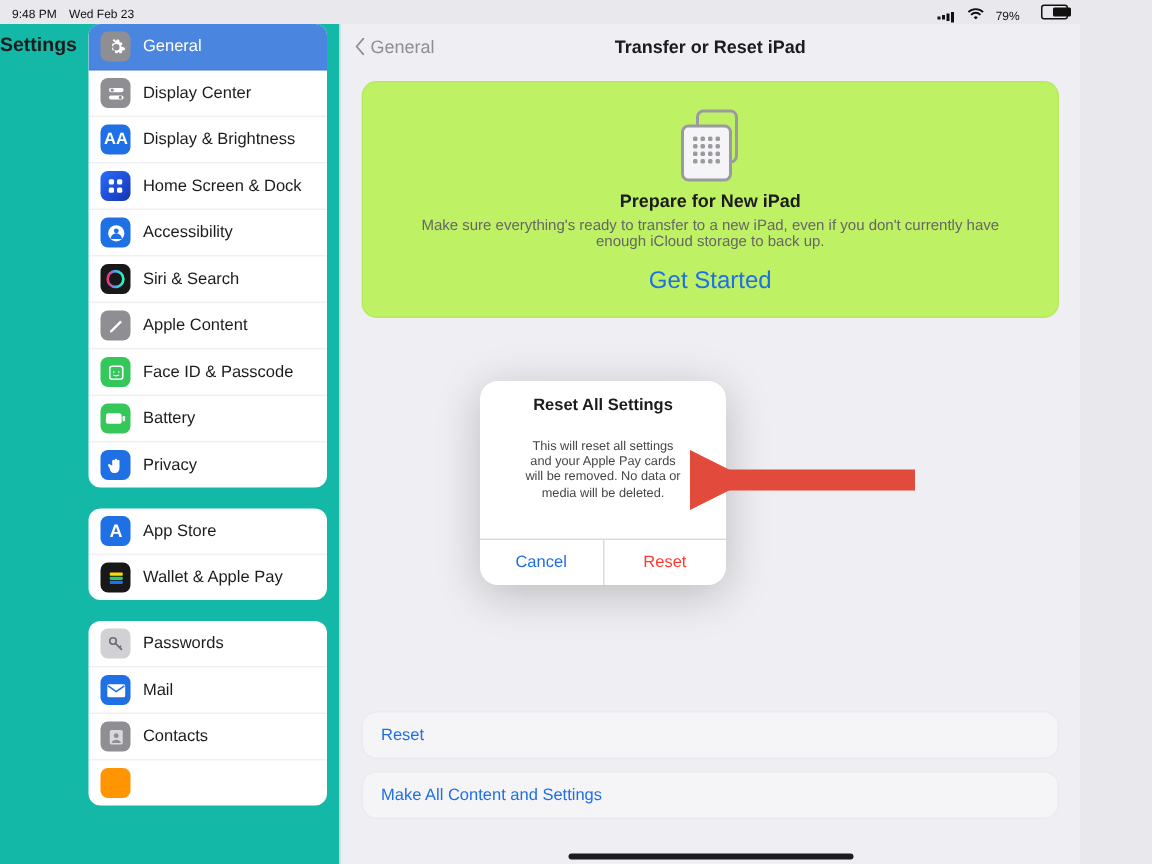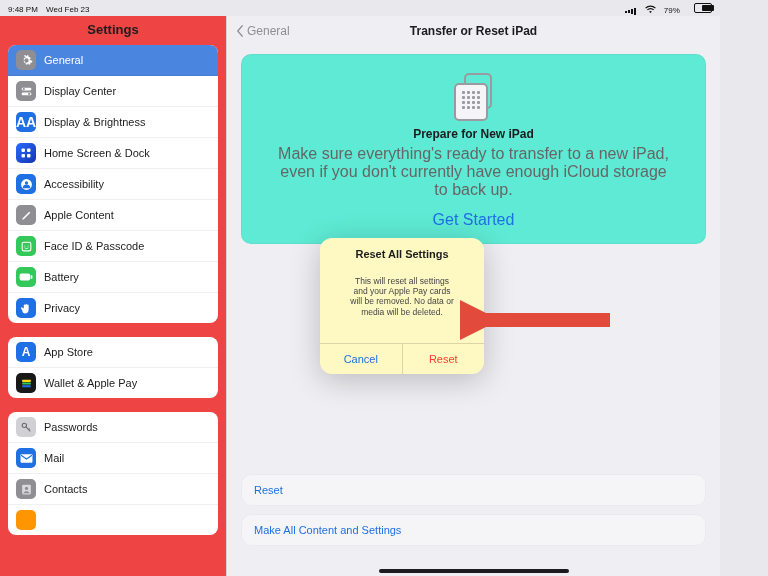--- a/index.html
+++ b/index.html
@@ -1,48 +1,48 @@
 <!DOCTYPE html>
 <html><head>
 <meta charset="utf-8">
 <style>
   html,body{margin:0;padding:0;width:768px;height:576px;overflow:hidden;background:#e9e9ed;font-family:-apple-system,"Helvetica Neue",Arial,sans-serif;color:#1c1c1e;-webkit-font-smoothing:antialiased}
   .screen{width:720px;height:576px;position:relative}
   .statusbar{position:absolute;top:0;left:0;right:0;height:14px;padding:2px 8px 0;font-size:8px;color:#111;display:flex;justify-content:space-between;align-items:center;z-index:5}
   .statusbar .left span,.statusbar .right span{margin-right:6px}
   .statusbar .right span{margin-right:0;margin-left:6px;display:inline-flex;align-items:center}
   .columns{position:absolute;top:16px;left:0;right:0;bottom:0;display:flex}
-  .sidebar{width:226px;flex:0 0 226px;border-right:1px solid #d3d3d7;background:#ef4444;display:flex;flex-direction:column}
+  .sidebar{width:226px;flex:0 0 226px;border-right:1px solid #d3d3d7;background:#14b8a6;display:flex;flex-direction:row}
   .sidebar-title{text-align:center;font-weight:600;font-size:13px;padding:6px 0 8px}
   .sb-scroll{flex:1;overflow:hidden;padding:0 8px}
   .group{background:#fff;border-radius:8px;margin-bottom:14px;overflow:hidden}
   .item{display:flex;align-items:center;height:30px;padding:0 8px;font-size:11px;color:#1c1c1e;border-bottom:1px solid rgba(0,0,0,.06);cursor:pointer}
   .item:last-child{border-bottom:none}
   .item.selected{background:#4a86e0;color:#fff}
   .item .icon{width:20px;height:20px;border-radius:5px;margin-right:8px;flex:0 0 20px;display:flex;align-items:center;justify-content:center;font-size:11px;color:#fff}
   .content{flex:1;position:relative;background:#efeff3}
   .nav{height:30px;display:flex;align-items:center;position:relative}
   .back{position:absolute;left:8px;display:flex;align-items:center;color:#8e8e93;font-size:12px}
   .back svg{width:10px;height:12px;margin-right:2px}
   .title{margin:0 auto;font-weight:700;font-size:12px;color:#1c1c1e}
   .page{padding:8px 14px 0}
-  .card{background:#5eead4;border-radius:10px;padding:14px 30px;text-align:center;margin-bottom:10px;border:1px solid rgba(0,0,0,.04)}
+  .card{background:#bef264;border-radius:10px;padding:14px 30px;text-align:center;margin-bottom:10px;border:1px solid rgba(0,0,0,.04)}
   .card .device{margin:4px auto 10px;width:40px;height:44px;position:relative}
   .card .device .bk{left:6px;top:0;width:24px;height:32px}
   .card .device .fr{left:0;top:8px;width:30px;height:36px;background:#f5f5f7}
   .dots{position:absolute;inset:3px;display:grid;grid-template-columns:repeat(4,1fr);grid-template-rows:auto;column-gap:2px;row-gap:2px;align-content:start;padding:3px}
   .dots i{width:3px;height:3px;background:#9a9aa0;border-radius:1px}
   .card h3{margin:0 0 4px;font-size:12px;font-weight:600}
-  .card p{margin:0 0 12px;font-size:16px;color:#666}
+  .card p{margin:0 0 12px;font-size:10px;color:#666}
   .card a{color:#1f6fe5;font-size:16px;text-decoration:none}
   .bottom-list{position:absolute;left:14px;right:14px;bottom:22px}
   .bottom-list .bl-item{background:#f5f5f7;border:1px solid rgba(0,0,0,.04);border-radius:10px;height:30px;display:flex;align-items:center;padding:0 12px;margin-bottom:8px;font-size:11px;color:#1f6fe5;cursor:pointer}
   .homebar{position:absolute;bottom:3px;left:50%;transform:translateX(-50%);width:190px;height:4px;border-radius:3px;background:#1c1c1e}
   .overlay{position:absolute;inset:0;z-index:20}
-  .alert{position:absolute;left:320px;top:238px;width:164px;background:#fef9c3;border-radius:12px;box-shadow:0 6px 30px rgba(0,0,0,.22);overflow:hidden}
+  .alert{position:absolute;left:320px;top:254px;width:164px;background:#ffffff;border-radius:12px;box-shadow:0 6px 30px rgba(0,0,0,.22);overflow:hidden}
   .alert .head{padding:10px 12px 10px;text-align:center}
   .alert .head h4{margin:0 0 3px;font-size:11px;font-weight:600}
   .alert .head p{margin:16px;font-size:8.5px;color:#454549;line-height:1.2}
   .alert .btns{display:flex;border-top:1px solid rgba(0,0,0,.14)}
   .alert .btns button{flex:1;border:none;background:transparent;height:30px;font-size:11px;cursor:pointer}
   .alert .btns button:first-child{border-right:1px solid rgba(0,0,0,.14);color:#1f6fe5}
   .alert .btns button:last-child{color:#ff3b30}
   .arrow{position:absolute;left:460px;top:300px;z-index:25}
   
   .bg-gray{background:#8e8e93}.bg-blue{background:#1f6fe5}.bg-bluegrad{background:linear-gradient(135deg,#2a6bff,#1435b2)}.bg-green{background:#34c759}.bg-black{background:#181818}
@@ -108,21 +108,21 @@
                   <rect x="3" y="5" width="18" height="5" rx="2.5" fill="#fff"></rect>
                   <circle cx="7" cy="7.5" r="2" fill="#8e8e93"></circle>
                   <rect x="3" y="14" width="18" height="5" rx="2.5" fill="#fff"></rect>
                   <circle cx="17" cy="16.5" r="2" fill="#8e8e93"></circle>
                 </svg>
               </span>
               <span>Display Center</span>
             </div>
             <div class="item">
               <span class="icon bg-blue">
-                <span style="color:#fff;font-size:14px;font-weight:700">AA</span>
+                <span style="color:#fff;font-size:11px;font-weight:700">AA</span>
               </span>
               <span>Display &amp; Brightness</span>
             </div>
             <div class="item">
               <span class="icon bg-bluegrad">
                 <svg width="12" height="12" viewBox="0 0 24 24">
                   <rect x="3" y="3" width="7" height="7" rx="2" fill="#fff"></rect>
                   <rect x="14" y="3" width="7" height="7" rx="2" fill="#fff"></rect>
                   <rect x="3" y="14" width="7" height="7" rx="2" fill="#fff"></rect>
                   <rect x="14" y="14" width="7" height="7" rx="2" fill="#fff"></rect>
@@ -132,20 +132,35 @@
             </div>
             <div class="item">
               <span class="icon bg-blue">
                 <svg width="13" height="13" viewBox="0 0 24 24">
                   <circle cx="12" cy="12" r="10" fill="#fff"></circle>
                   <circle cx="12" cy="9" r="3" fill="#1f6fe5"></circle>
                   <path d="M5 19a7 7 0 0114 0" fill="#1f6fe5"></path>
                 </svg>
               </span>
               <span>Accessibility</span>
+            </div>
+            <div class="item">
+              <span class="icon bg-black">
+                <svg width="14" height="14" viewBox="0 0 24 24">
+                  <circle cx="12" cy="12" r="9" fill="none" stroke="url(#sg)" stroke-width="3"></circle>
+                  <defs>
+                    <linearGradient id="sg">
+                      <stop offset="0" stop-color="#ff2d78"></stop>
+                      <stop offset=".5" stop-color="#3fa9ff"></stop>
+                      <stop offset="1" stop-color="#2cffb0"></stop>
+                    </linearGradient>
+                  </defs>
+                </svg>
+              </span>
+              <span>Siri &amp; Search</span>
             </div>
             <div class="item">
               <span class="icon bg-gray">
                 <svg width="13" height="13" viewBox="0 0 24 24">
                   <path d="M4 20l3-1 12-12-2-2L5 17l-1 3z" fill="#fff"></path>
                 </svg>
               </span>
               <span>Apple Content</span>
             </div>
             <div class="item">

